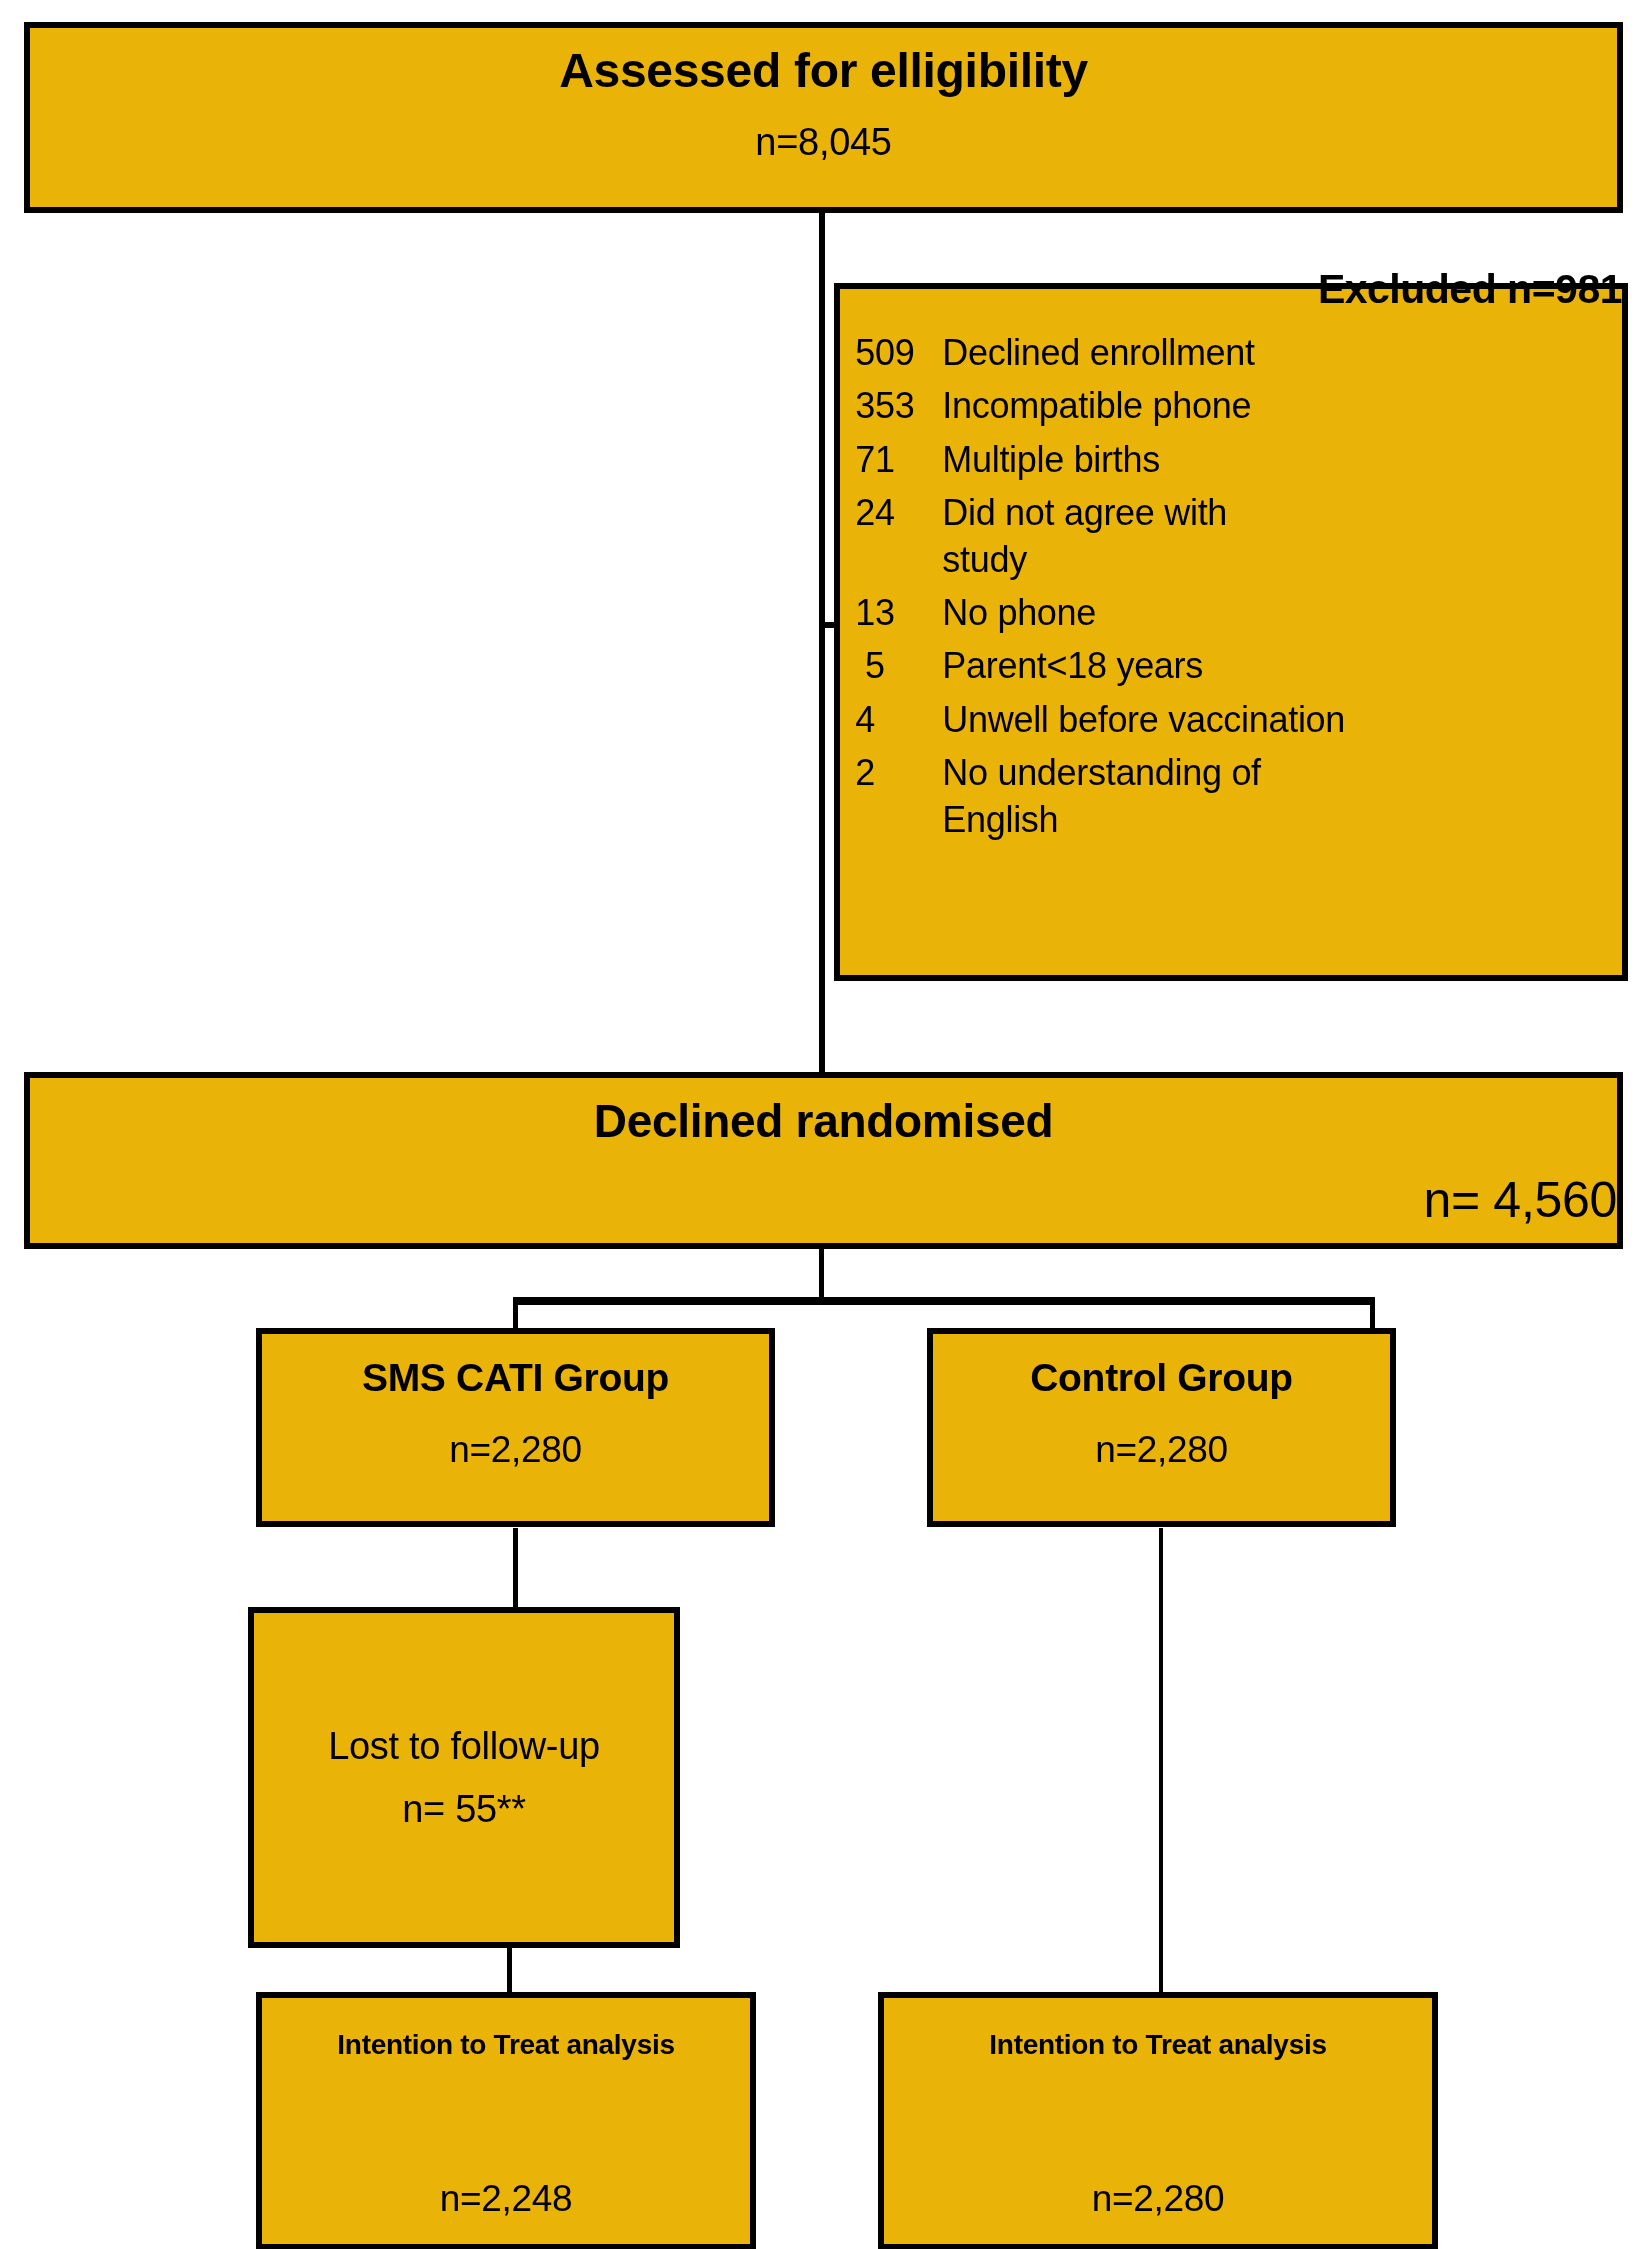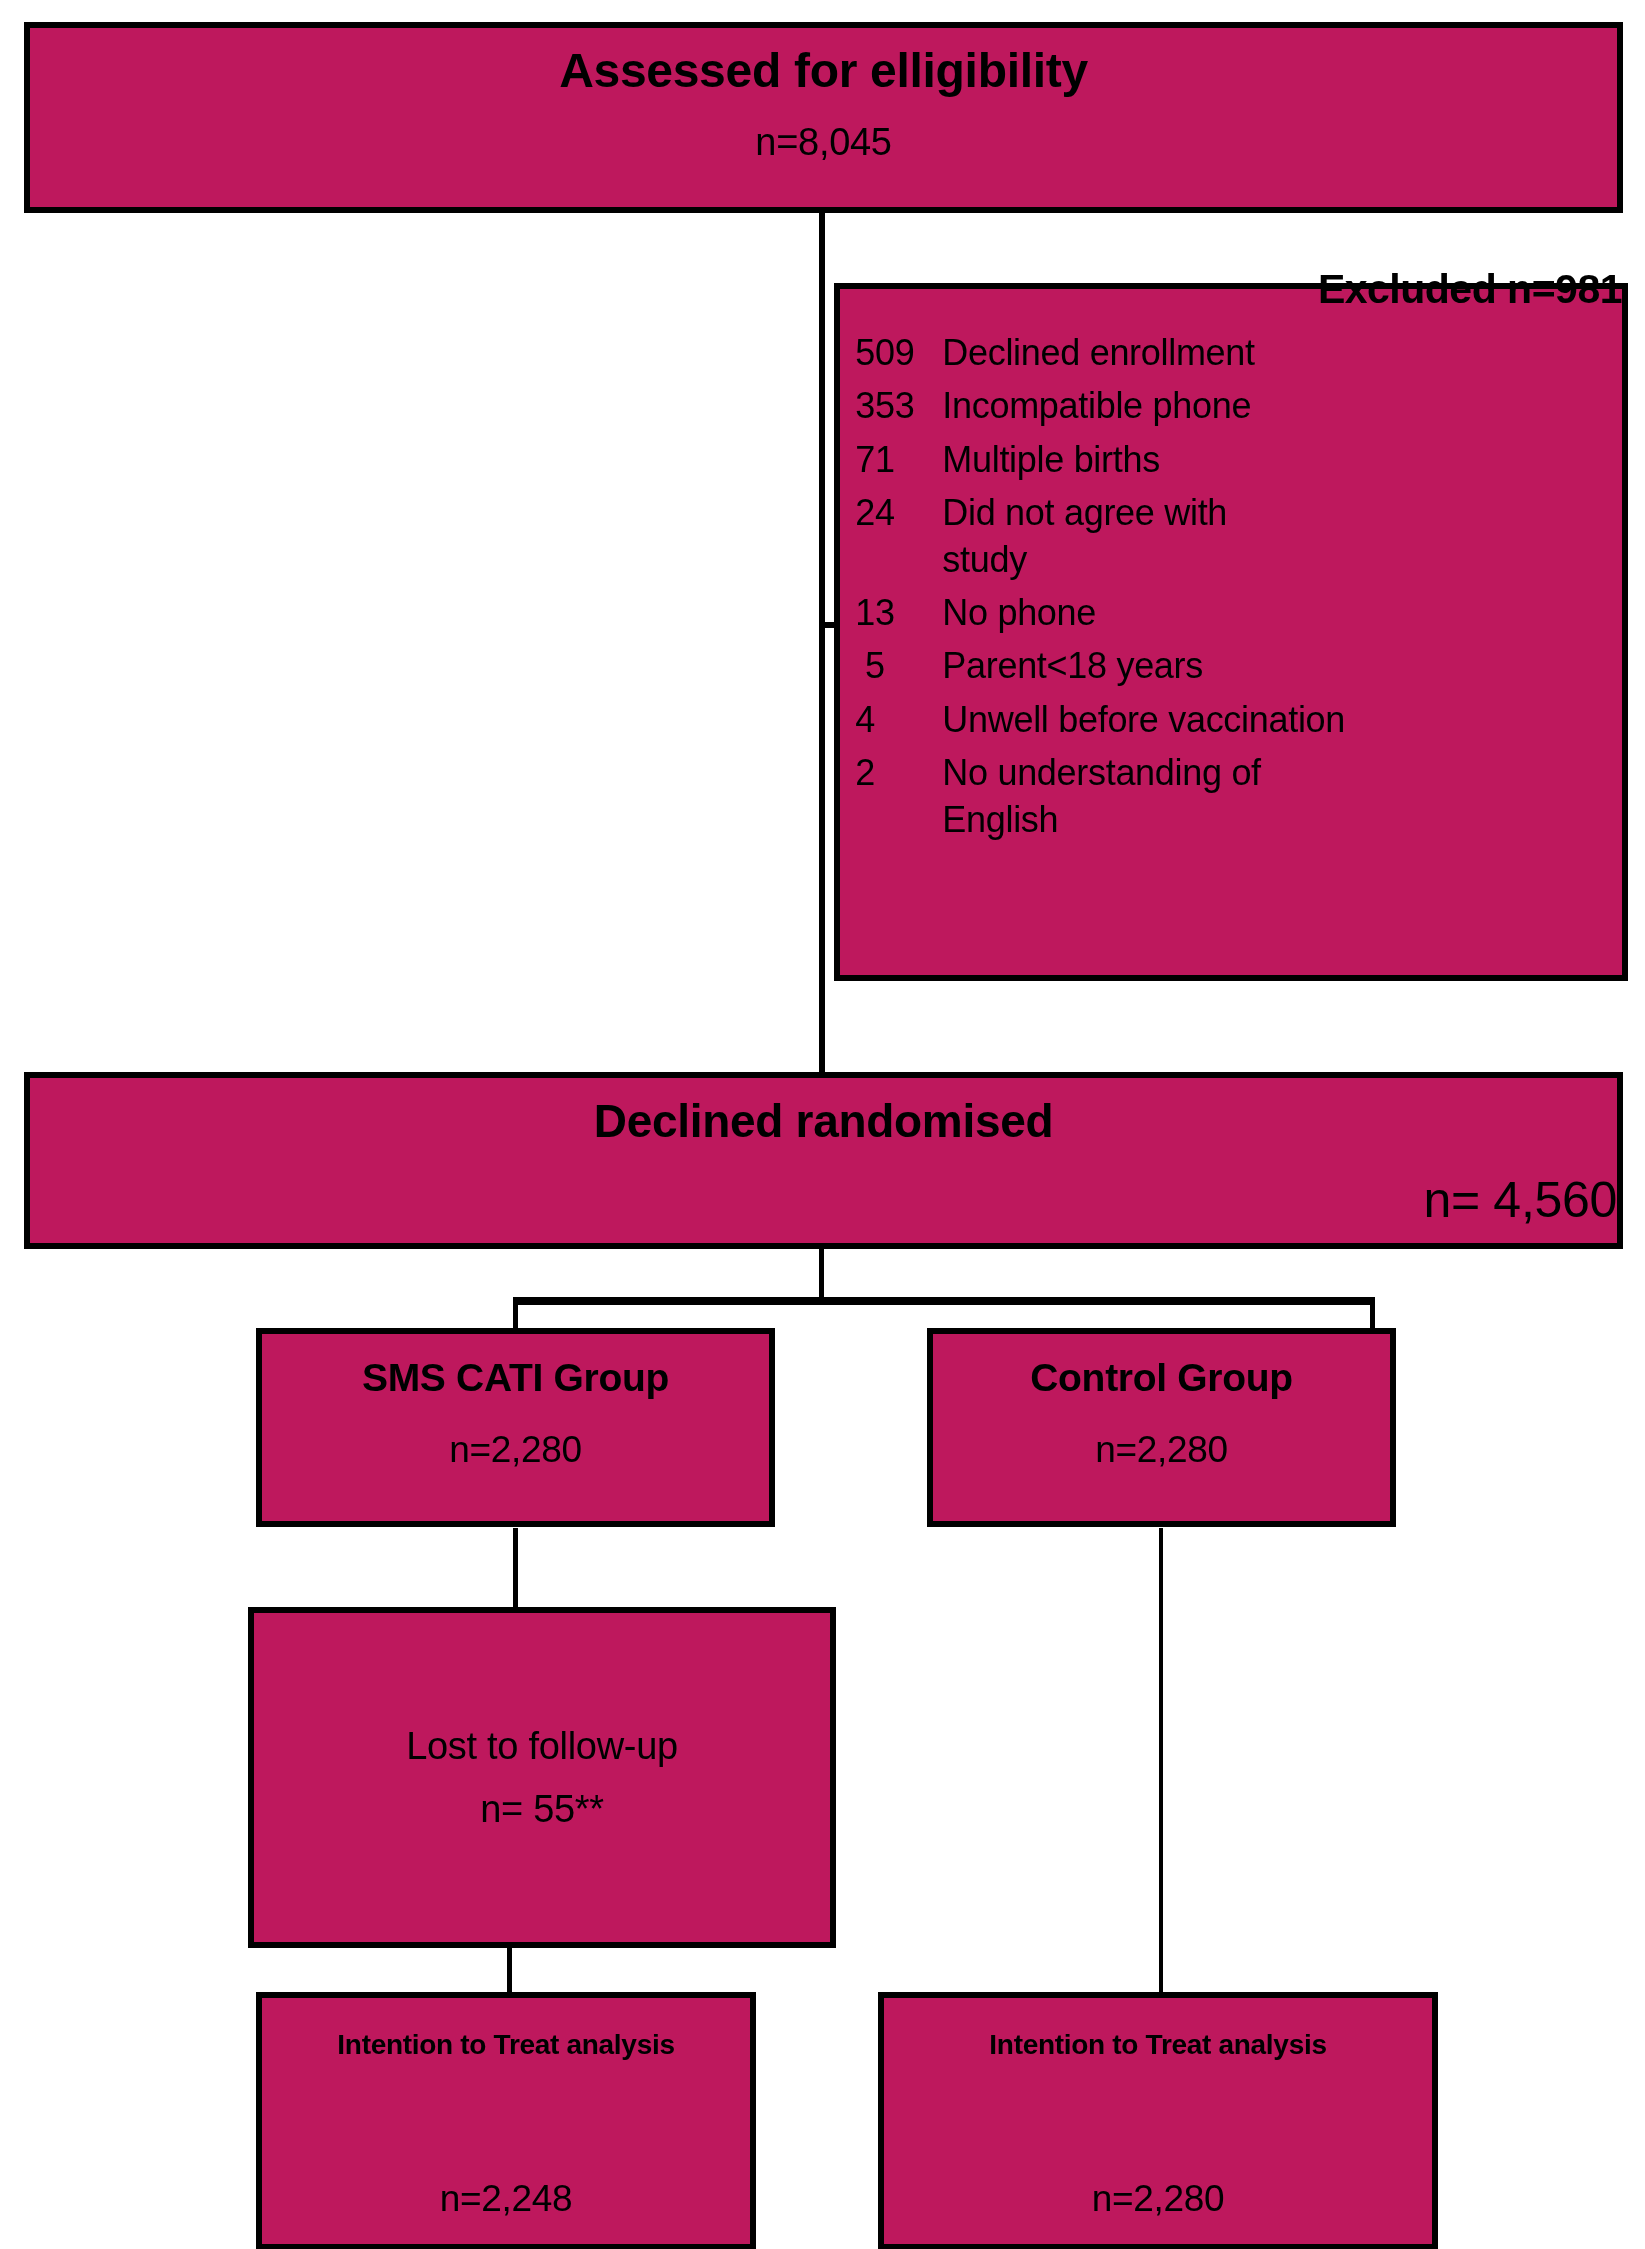--- a/index.html
+++ b/index.html
@@ -15,21 +15,21 @@
     background: #ffffff;
     font-family: "Liberation Sans", "DejaVu Sans", sans-serif;
     color: #000000;
     overflow: hidden;
   }
   
   .box {
     position: absolute;
     box-sizing: border-box;
     border: 6.5px solid #000000;
-    background: #be185d;
+    background: #eab308;
     z-index: 5;
   }
   .box-inner {
     position: absolute;
     left: 0; right: 0;
     text-align: center;
   }
   .ttl {
     font-weight: bold;
     letter-spacing: -0.3px;
@@ -44,21 +44,21 @@
     background: #000000;
     z-index: 1;
   }
 
   
   #box-assessed  { left: 24px;   top: 22px;   width: 1599px; height: 191px; }
   #box-excluded  { left: 834px; top: 283px;  width: 794px; height: 698px; }
   #box-random    { left: 24px;   top: 1072px; width: 1599px; height: 177px; }
   #box-sms       { left: 256px;  top: 1328px; width: 519px;  height: 199px; padding-left: 43px; }
   #box-control   { left: 927px; top: 1328px; width: 469px;  height: 199px; }
-  #box-lost      { left: 248px;  top: 1607px; width: 588px;  height: 341px; }
+  #box-lost      { left: 248px;  top: 1607px; width: 432px;  height: 341px; }
   #box-itt-left  { left: 256px;  top: 1992px; width: 500px;  height: 258px; }
   #box-itt-right { left: 878px; top: 1992px; width: 560px; height: 258px; }
 
   
   #assessed-title { top: 15.3px;  font-size: 48px; }
   #assessed-n     { top: 93px; font-size: 38px; }
 
   #random-title   { top: 16.4px;  font-size: 46px; }
   #random-n       { top: 93px; font-size: 50px; text-align: right; }
 

